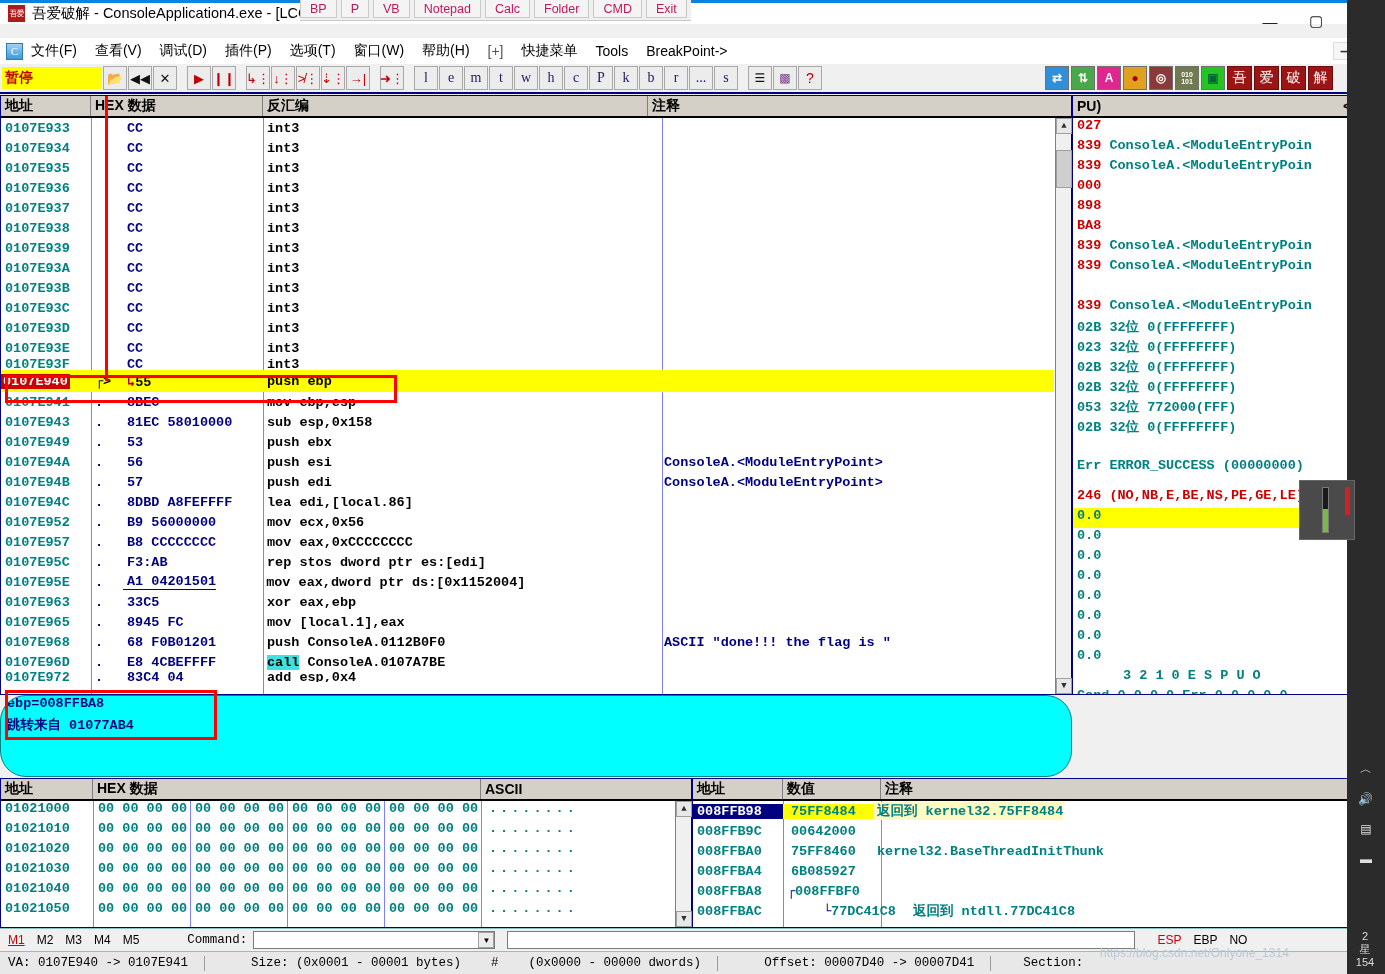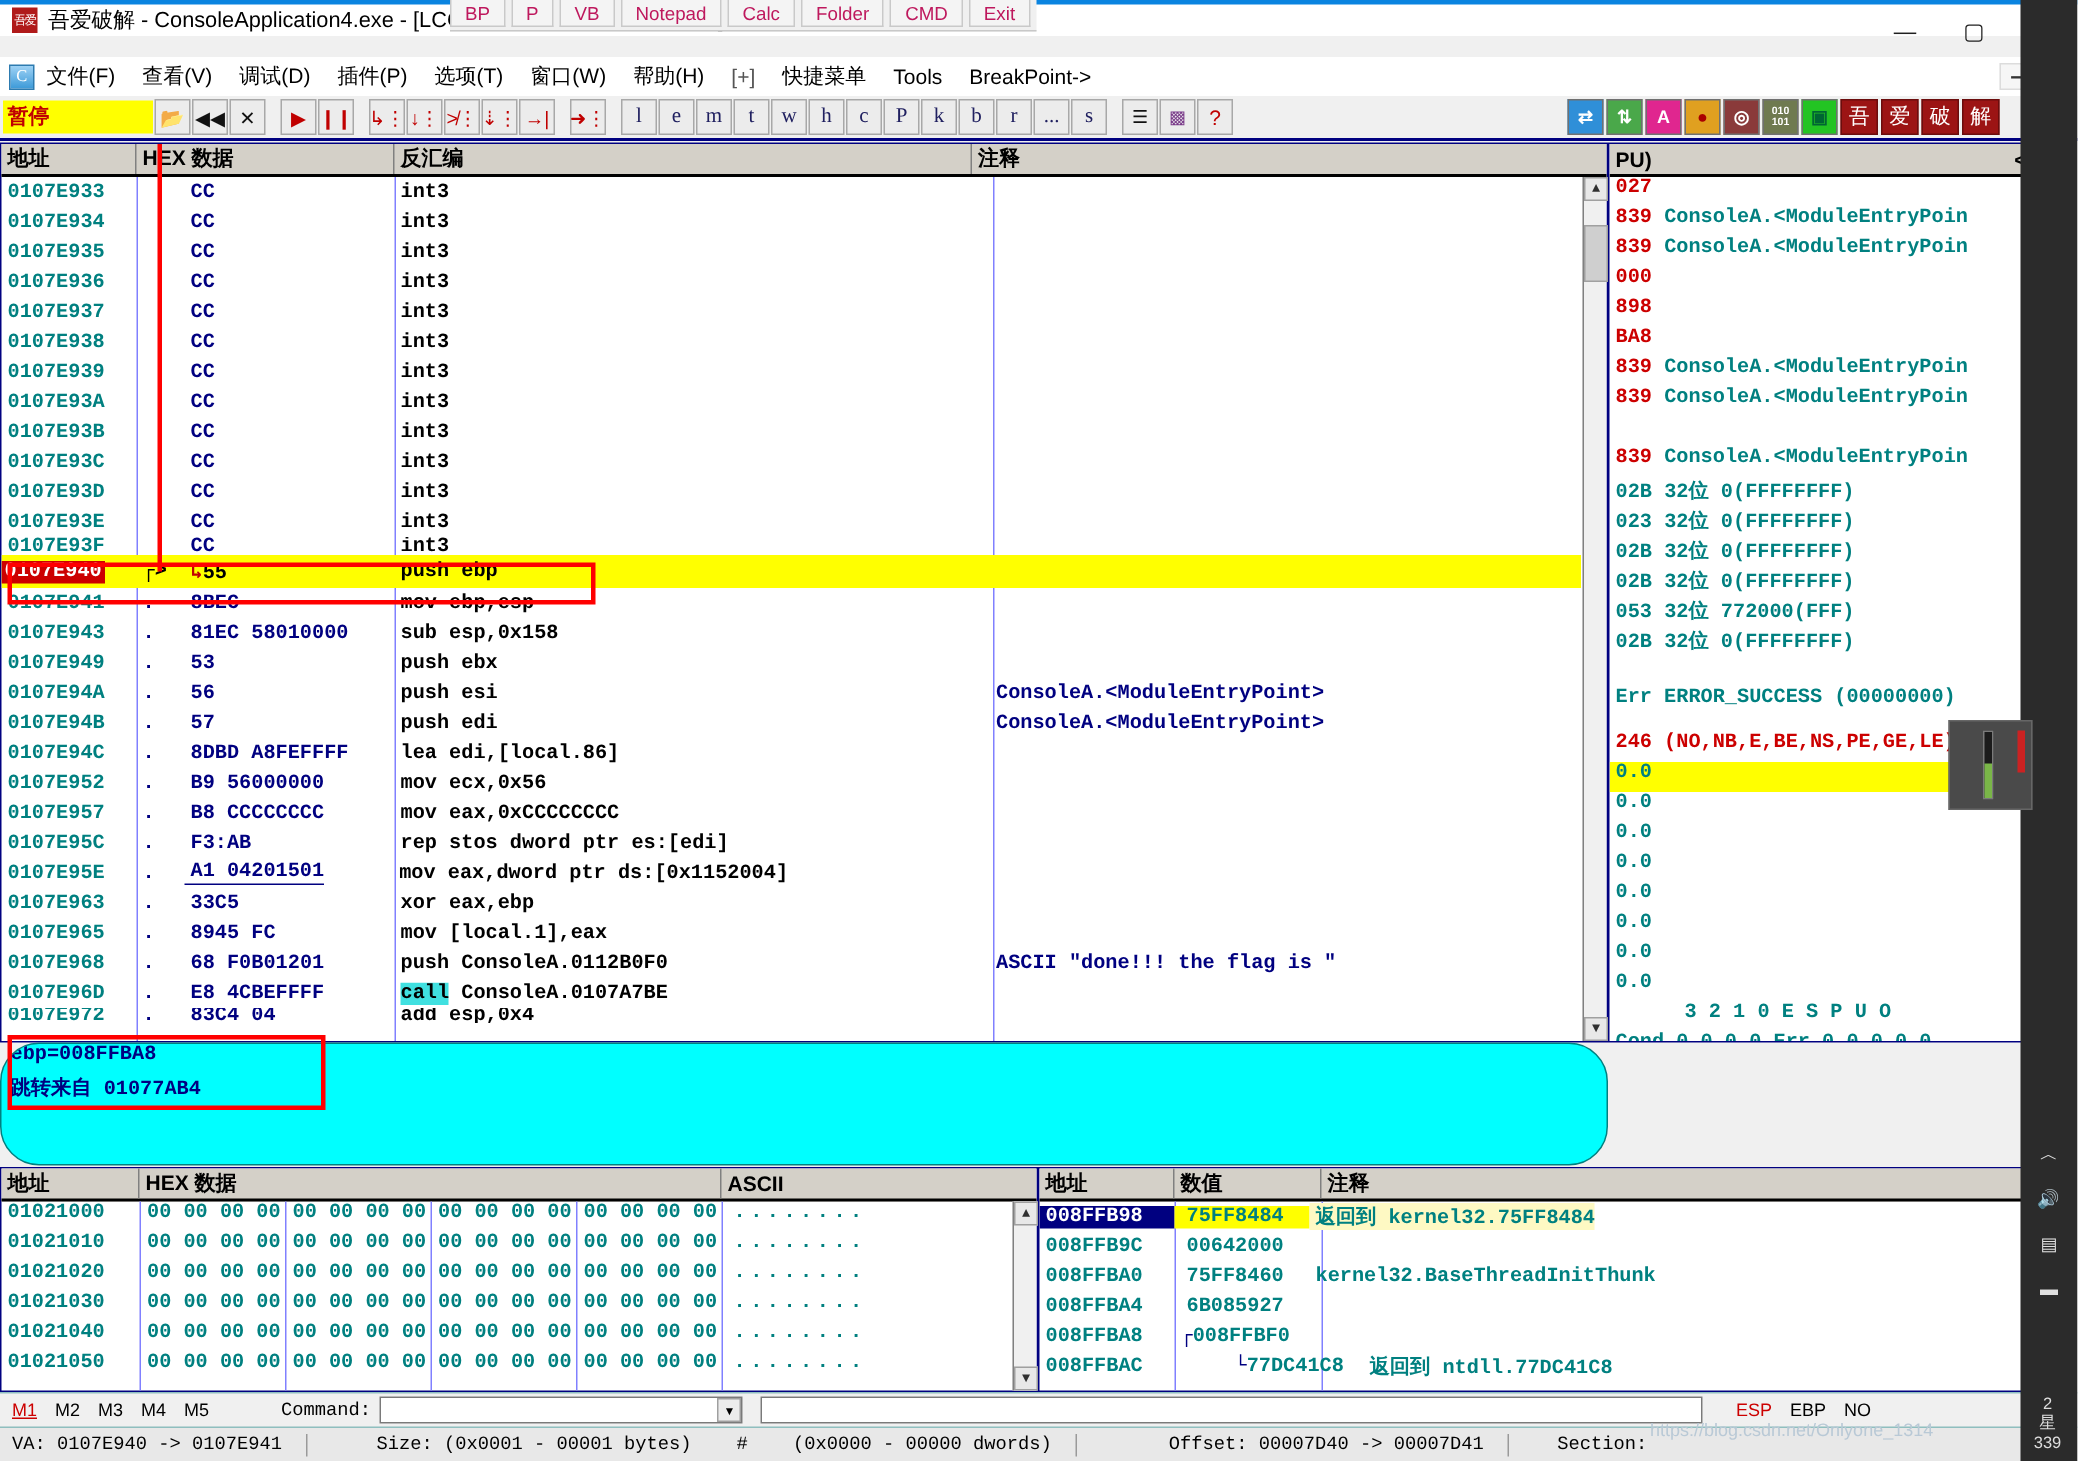--- a/index.html
+++ b/index.html
@@ -760,37 +760,37 @@
     <span class="mtag">NO</span>
   </div>
 
   <div class="statusbar">
     <span style="margin-left:8px;">VA: 0107E940 -&gt; 0107E941</span>
     <span class="sb-sep"></span>
     <span style="margin-left:30px;">Size: (0x0001 - 00001 bytes)</span>
     <span style="margin-left:30px;">#</span>
     <span style="margin-left:30px;">(0x0000 - 00000 dwords)</span>
     <span class="sb-sep"></span>
-    <span style="margin-left:45px;text-align:center;">Offset: 00007D40 -&gt; 00007D41</span>
+    <span style="margin-left:30px;text-align:center;">Offset: 00007D40 -&gt; 00007D41</span>
     <span class="sb-sep"></span>
     <span style="margin-left:16px;">Section:</span>
   </div>
 
   <div class="desktopbar">
     <div class="floatpanel" style="top:480px;">
       <div class="bar"></div>
         <div class="fill"></div>
         <div class="red"></div>
     </div>
     <div class="deskicon" style="top:758px;">︿</div>
     <div class="deskicon" style="top:788px;">🔊</div>
     <div class="deskicon" style="top:818px;">▤</div>
     <div class="deskicon" style="top:848px;">▬</div>
   </div>
   <div class="clock">
     <div>2</div>
     <div>星</div>
-    <div>339</div>
+    <div>154</div>
   </div>
 
   <div class="watermark">https://blog.csdn.net/Onlyone_1314</div>
 
 </div>
 
 </body></html>

